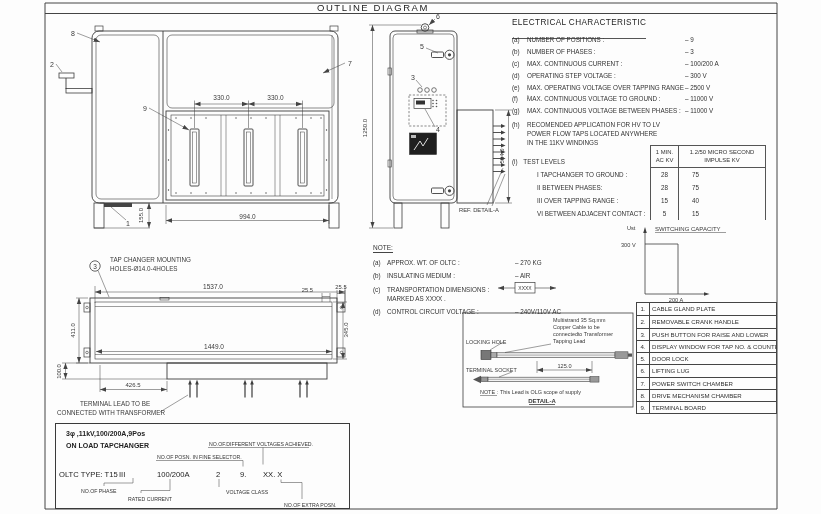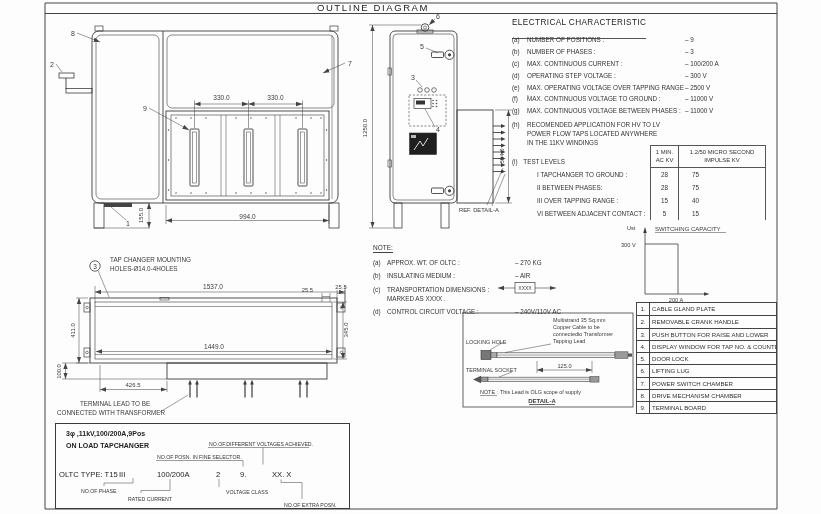--- a/index.html
+++ b/index.html
@@ -545,18 +545,18 @@
 <div class="panel typebox">
   <span class="tb-l1">3φ ,11kV,100/200A,9Pos</span>
   <span class="tb-l2">ON LOAD TAPCHANGER</span>
   <span class="tb-volt tb-lbl">NO.OF.DIFFERENT VOLTAGES ACHIEVED.</span>
   <span class="tb-fine tb-lbl">NO.OF POSN. IN FINE SELECTOR.</span>
   <span class="tb-seg" style="left:3px">OLTC TYPE: T15</span>
   <span class="tb-seg" style="left:63px">III</span>
   <span class="tb-seg" style="left:101px">100/200A</span>
   <span class="tb-seg" style="left:160px">2</span>
   <span class="tb-seg" style="left:184px">9.</span>
-  <span class="tb-seg" style="left:216px">XX. X</span>
+  <span class="tb-seg" style="left:207px">XX. X</span>
   <span class="tb-lbl" style="left:25px;top:64px">NO.OF  PHASE</span>
   <span class="tb-lbl" style="left:72px;top:71.5px">RATED  CURRENT</span>
   <span class="tb-lbl" style="left:170px;top:65px">VOLTAGE  CLASS</span>
   <span class="tb-lbl" style="left:228px;top:77.5px">NO.OF  EXTRA  POSN.</span>
 </div>
 
 </body></html>

